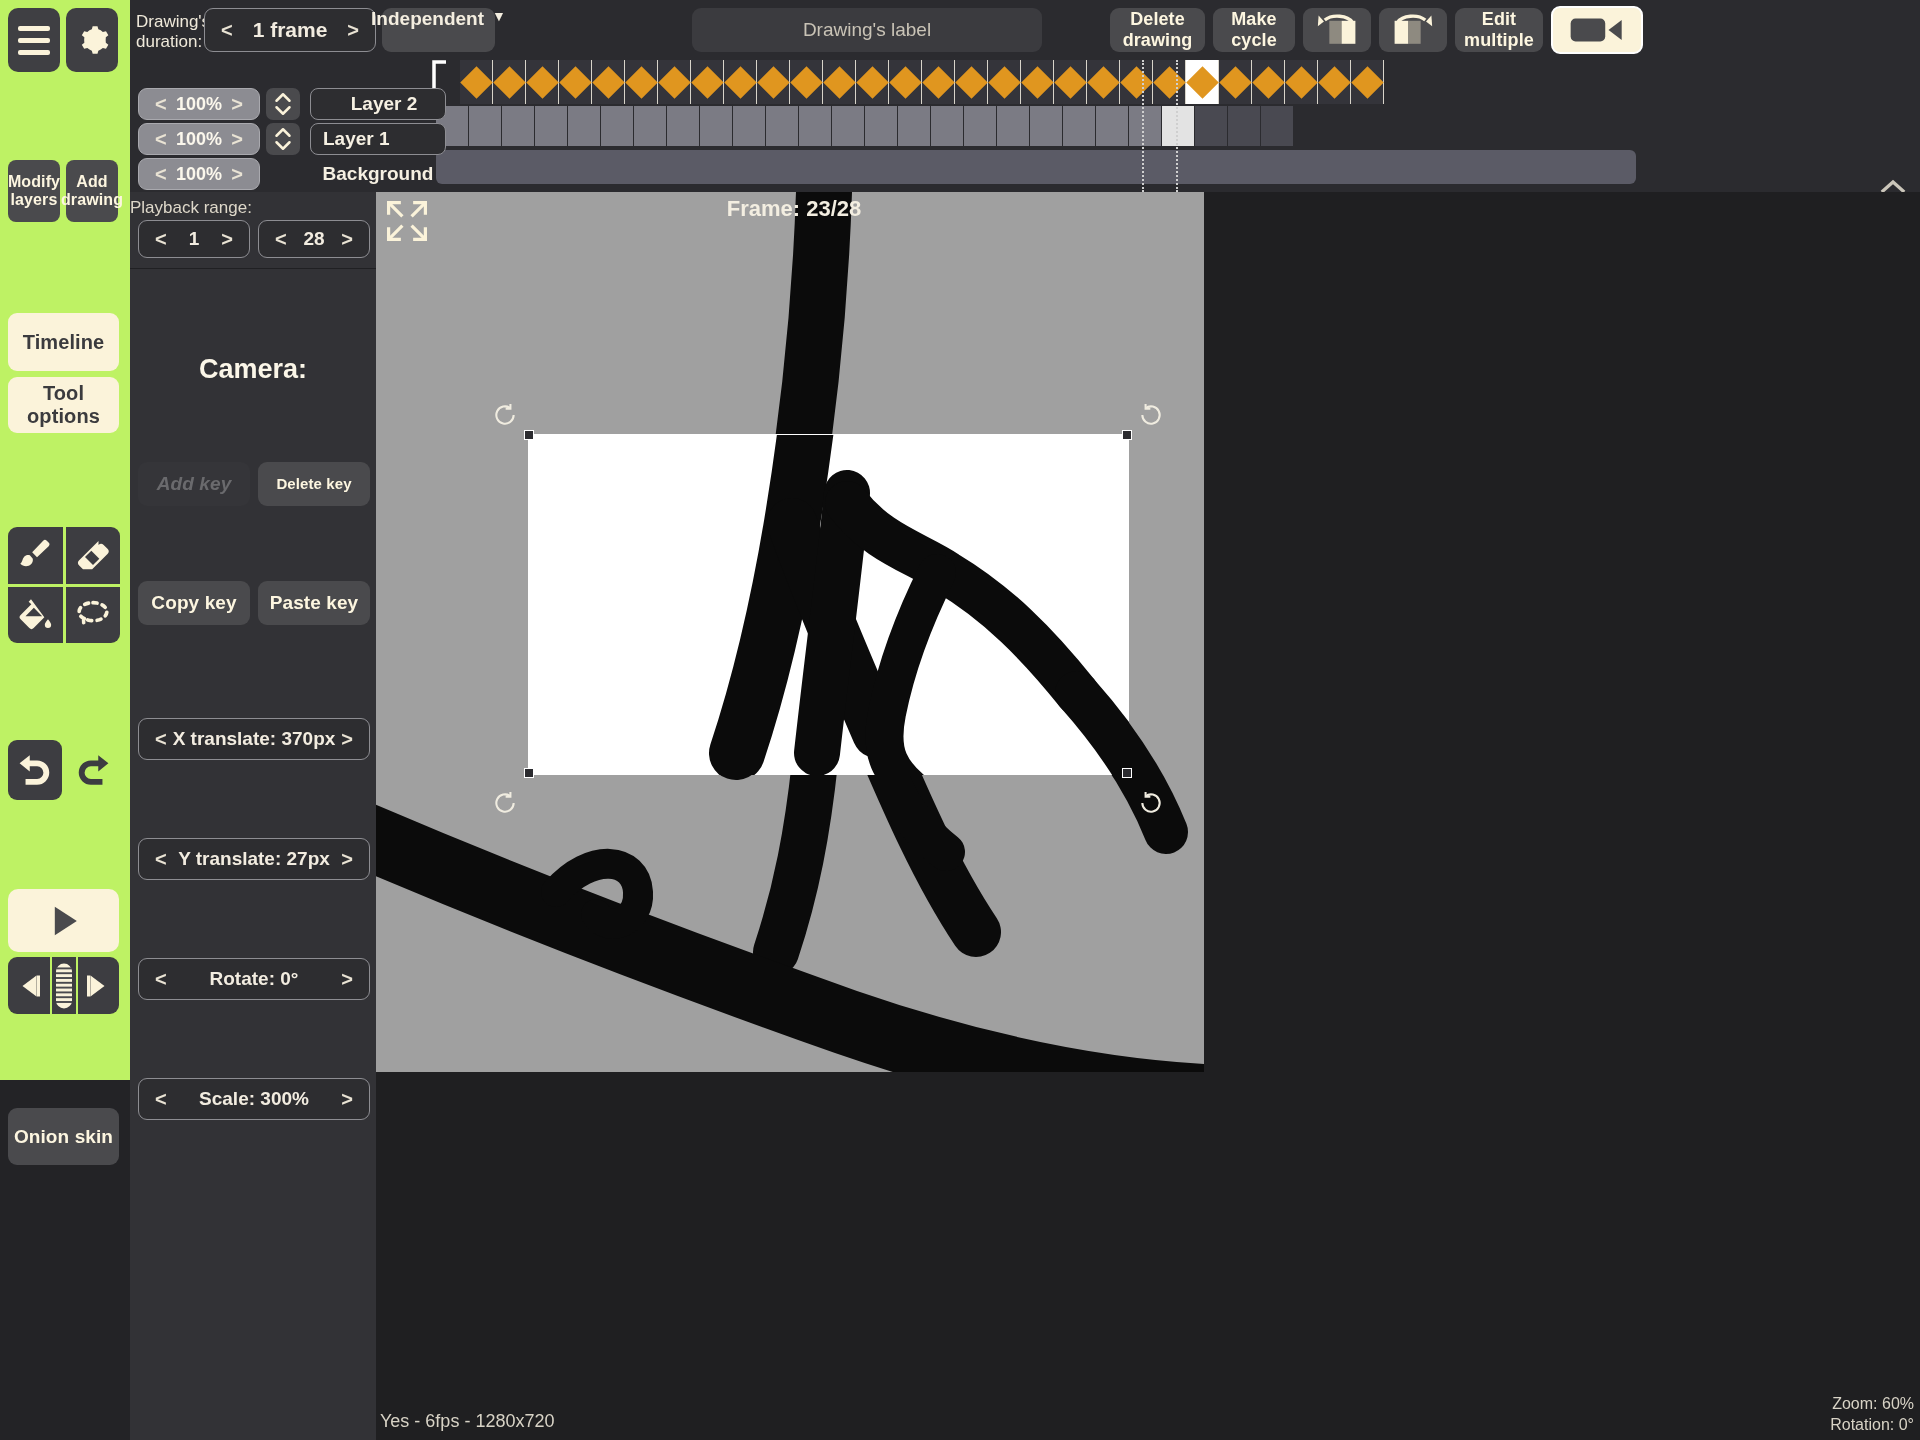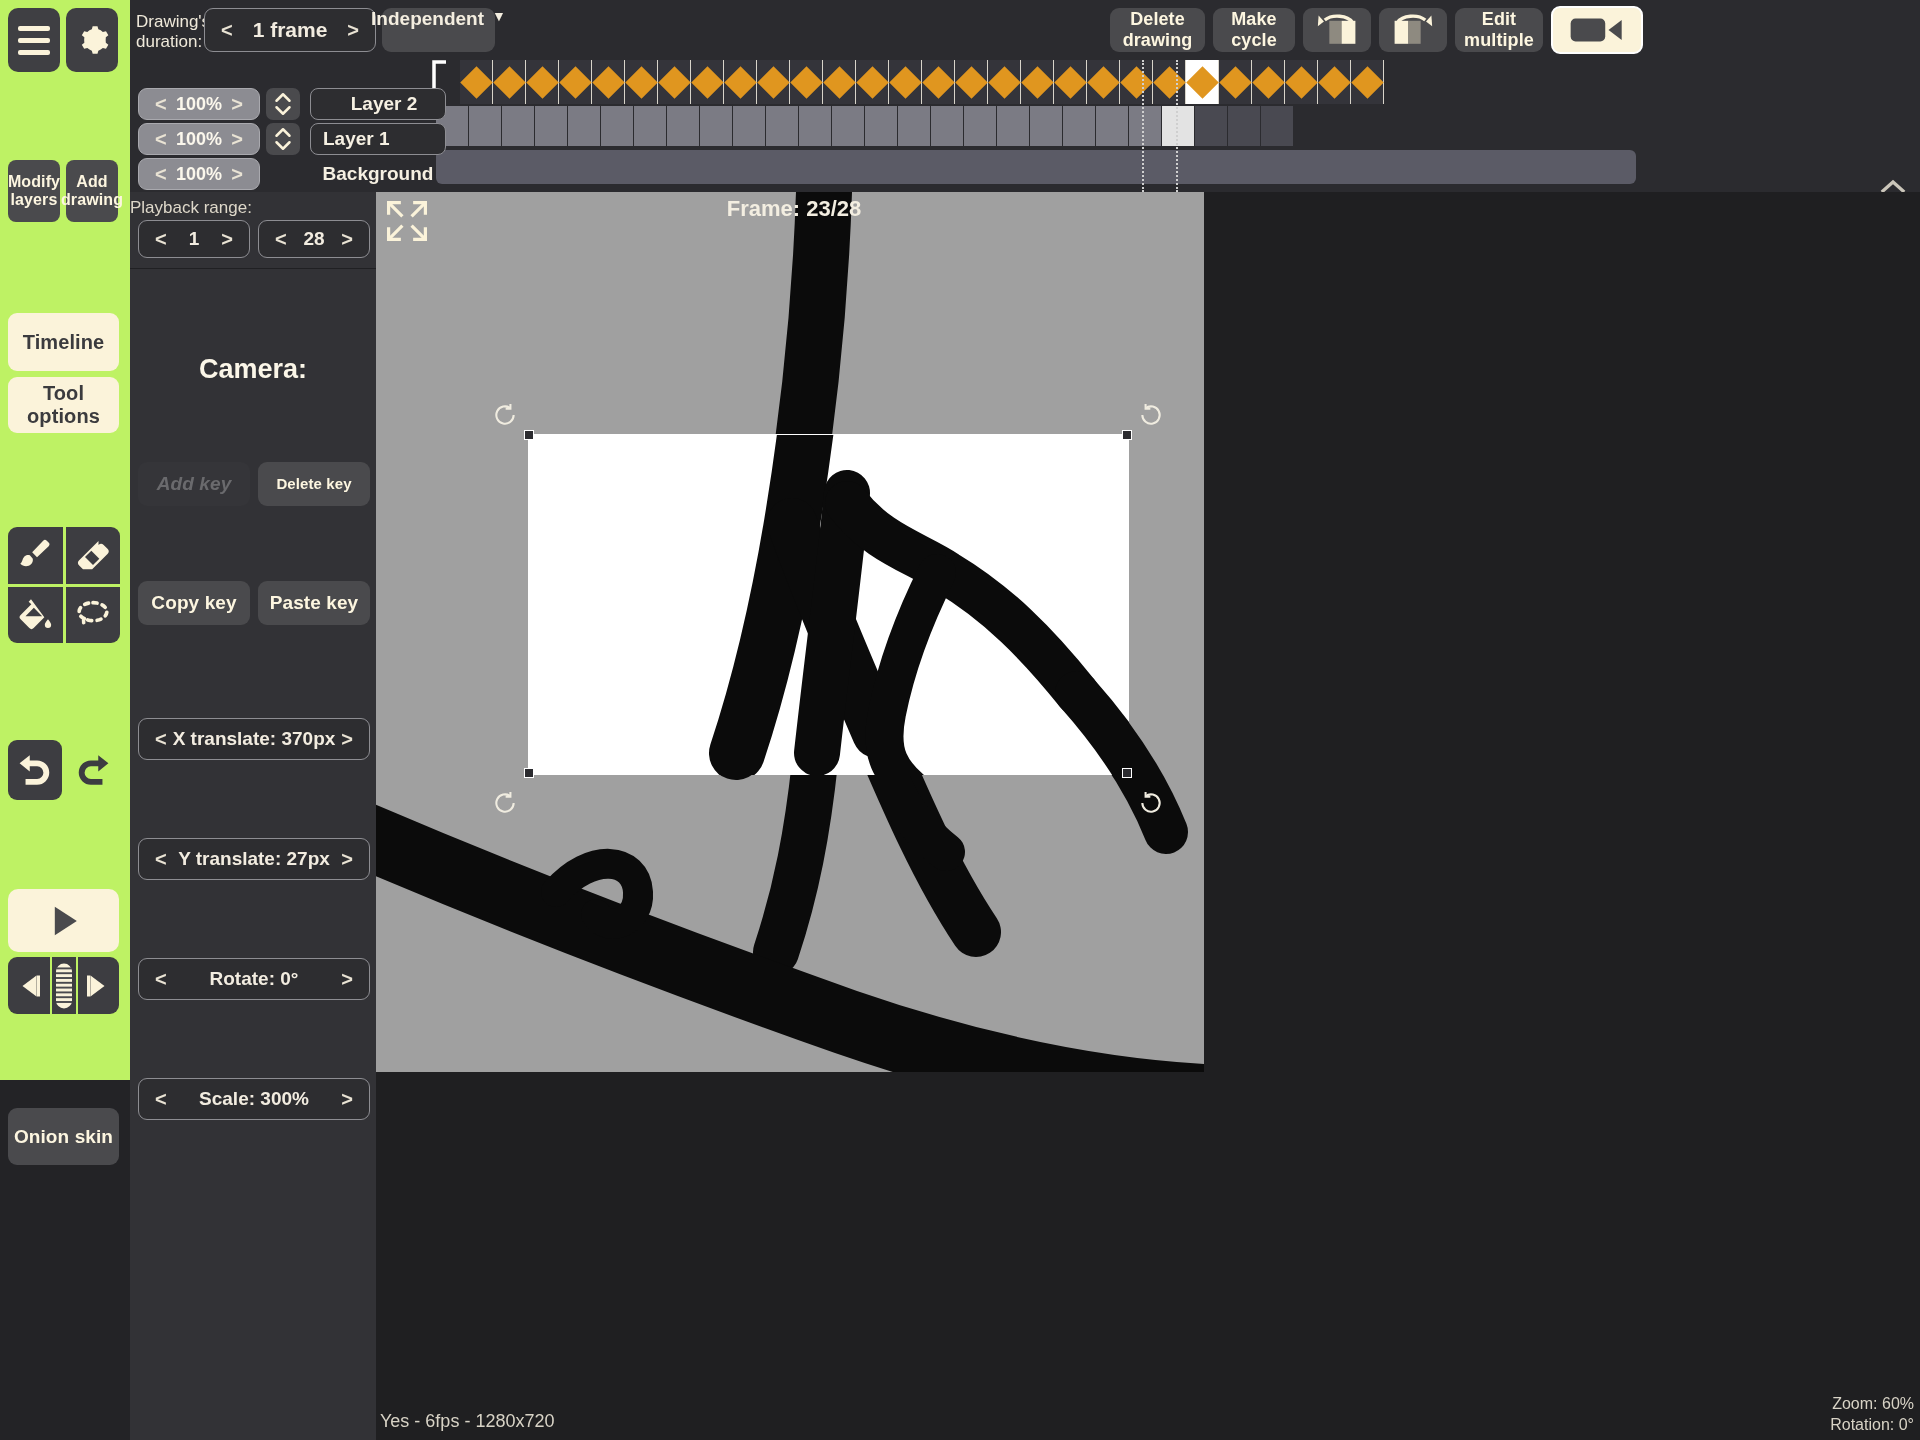--- a/index.html
+++ b/index.html
@@ -266,20 +266,23 @@
       <span class="ar">&lt;</span>
       <span class="v">1 frame</span>
       <span class="ar">&gt;</span>
     </div>
 
     <div class="dd-independent">
       <span>Independent</span>
       <span style="font-size:14px">▼</span>
     </div>
 
+    <div class="lbl-drawing">
+      <span>Drawing's label</span>
+    </div>
 
     <button class="btn btn-deldraw">
       <span>Delete<br>drawing</span>
     </button>
     <button class="btn btn-makecycle">
       <span>Make<br>cycle</span>
     </button>
 
     <div class="btn btn-prevturn">
       <svg width="46" height="34" viewBox="0 0 30 22">

